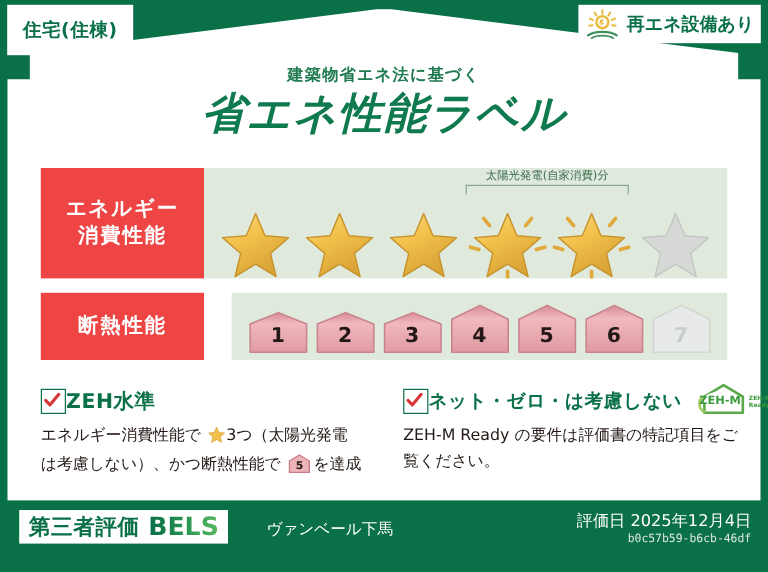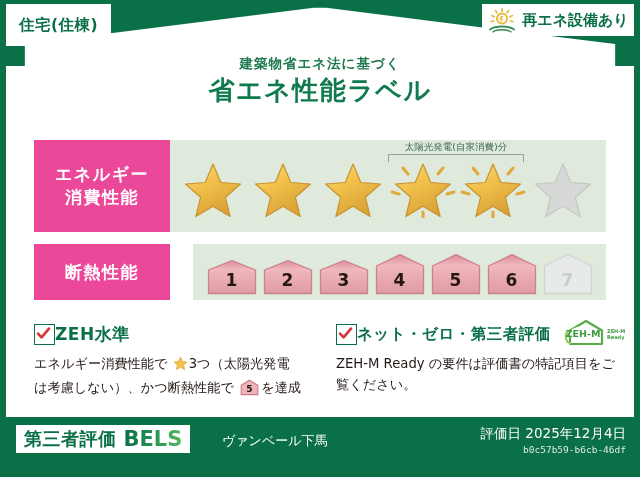--- a/index.html
+++ b/index.html
@@ -88,60 +88,61 @@
   }
   #title-sub {
     color: #1f7a50;
     font-size: 13.5px;
     font-weight: bold;
     letter-spacing: 1px;
     line-height: 1.1;
   }
   #title-main {
     color: #0f7a4d;
-    font-size: 26px;
+    font-size: 36px;
     font-weight: bold;
     letter-spacing: 1.5px;
     margin-top: 5px;
     line-height: 1.1;
+    font-style: italic;
   }
 
   
   .rating-row {
     position: absolute;
     left: 28px;
     width: 572px;
     display: flex;
     align-items: stretch;
   }
   #row-energy { top: 136px; height: 92px; }
   #row-insulation { top: 240px; height: 56px; gap: 23px; }
 
   .row-label {
-    background: #ec4899;
+    background: #ef4444;
     color: #ffffff;
     font-weight: bold;
     display: flex;
     flex-direction: column;
     align-items: center;
     justify-content: center;
     flex: none;
     width: 136px;
     line-height: 1.35;
     letter-spacing: 1.5px;
   }
   #row-energy .row-label { font-size: 17px; }
   #row-insulation .row-label { font-size: 17px; }
 
   .row-body {
     flex: 1;
     background: #dfe9dc;
     position: relative;
     display: flex;
-    align-items: flex-start;
+    align-items: flex-end;
   }
 
   
   #stars-wrap {
     display: flex;
     align-items: center;
     justify-content: center;
     gap: 2px;
     width: 100%;
     padding-top: 16px;
@@ -551,21 +552,21 @@
       </div>
     </div>
 
     <div class="info-col" id="info-nze">
       <div class="info-head">
         <span class="check-box">
           <svg width="15" height="15" viewBox="0 0 15 15">
             <path d="M2 7.6 L5.6 11.4 L13 2.6" fill="none" stroke="#d6353a" stroke-width="2.6" stroke-linecap="round" stroke-linejoin="round"></path>
           </svg>
         </span>
-        <span class="info-title">ネット・ゼロ・第三者評価</span>
+        <span class="info-title">ネット・ゼロ・は考慮しない</span>
         <span class="zehm-logo">
           <svg width="66" height="28" viewBox="0 0 66 28">
             <path d="M7 26 L7 12.5 L23 3 L39 12.5 L39 26 Z" fill="none" stroke="#5aaa4a" stroke-width="2.2" stroke-linejoin="round"></path>
             <path d="M7 13 C1.5 12, 1.5 24, 7 25" fill="none" stroke="#9acb5a" stroke-width="2.2" stroke-linecap="round"></path>
             <ellipse cx="20" cy="15.5" rx="13.5" ry="7.2" fill="#ffffff"></ellipse>
             <text x="20" y="19" text-anchor="middle" font-size="9.5" font-weight="bold" fill="#3d9a3f" font-family="DejaVu Sans, sans-serif">ZEH-M</text>
             <text x="44" y="15" font-size="5" font-weight="bold" fill="#3d9a3f" font-family="DejaVu Sans, sans-serif">ZEH-M</text>
             <text x="44" y="21" font-size="5" font-weight="bold" fill="#3d9a3f" font-family="DejaVu Sans, sans-serif">Ready</text>
           </svg>
         </span>

